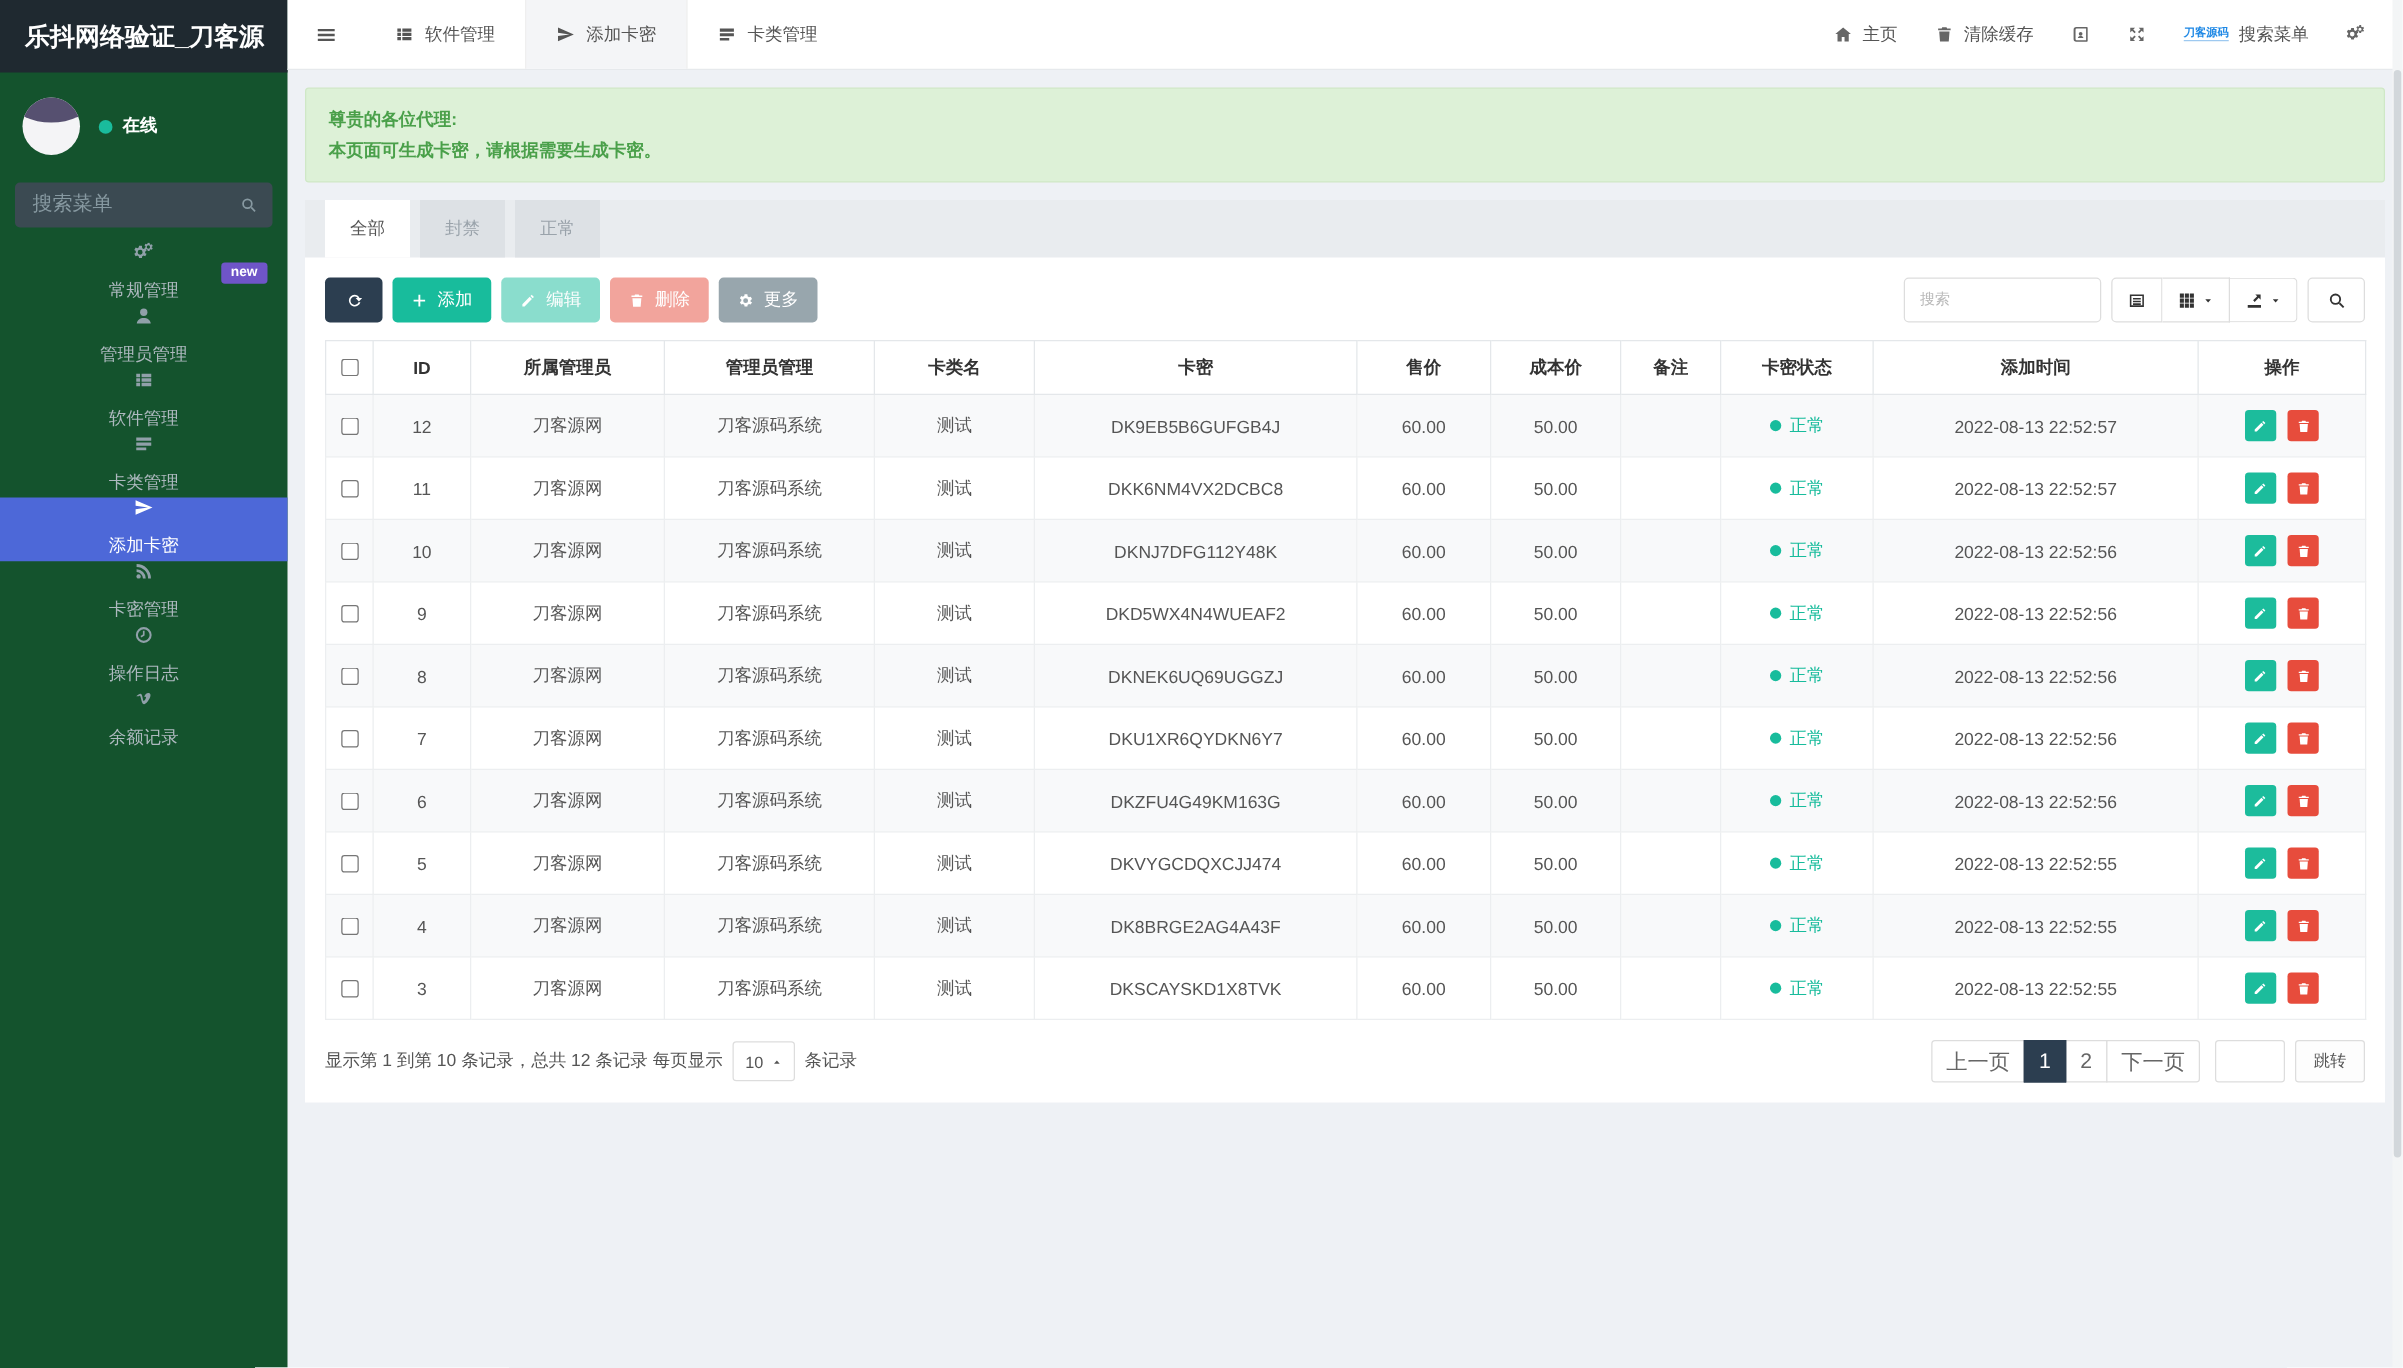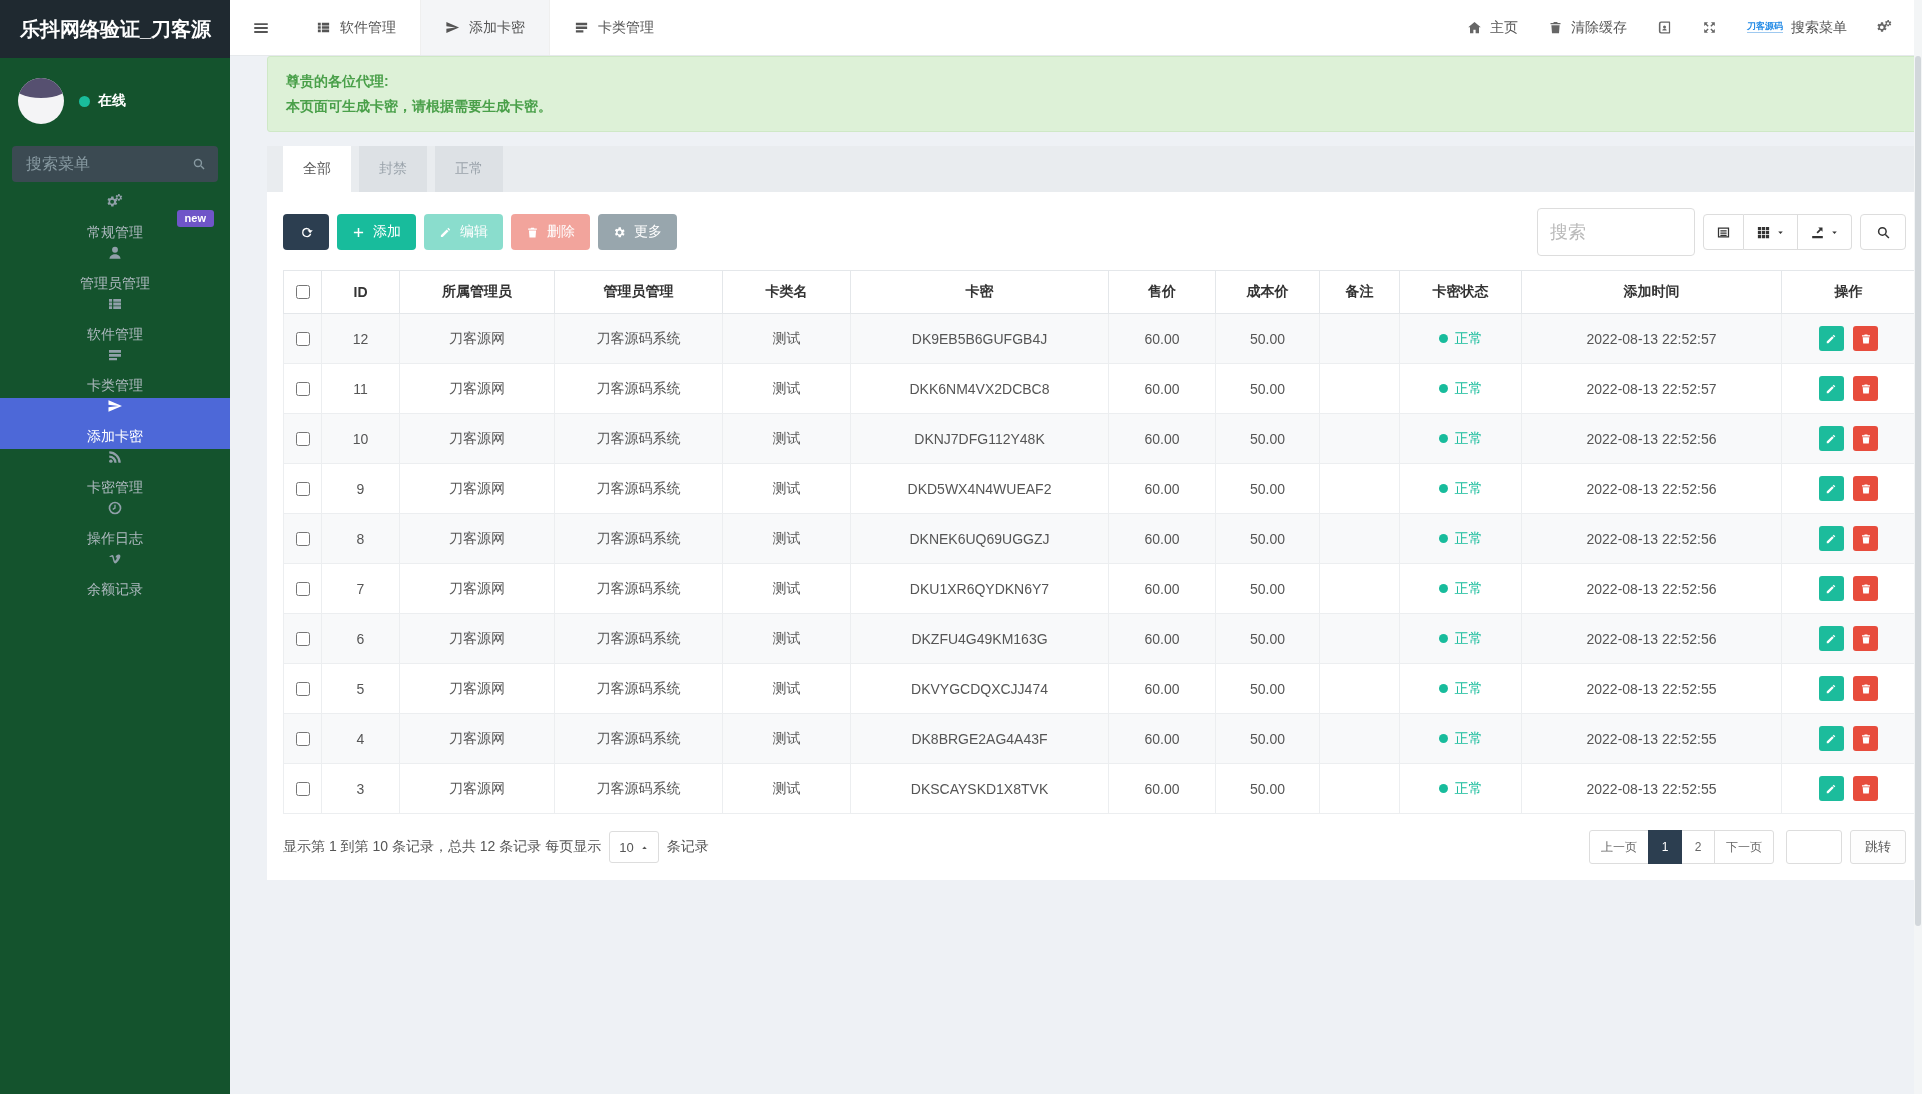--- a/index.html
+++ b/index.html
@@ -33,40 +33,40 @@
   .nav-burger .ic{width:18px;height:18px;}
   .nav-tab{display:flex;align-items:center;gap:9px;padding:0 24px;font-size:14px;color:#555;cursor:pointer;}
   .nav-tab .ic{width:15px;height:15px;}
   .nav-tab.active{background:#f4f5f7;border-left:1px solid #efefef;border-right:1px solid #efefef;}
   .nav-right{margin-left:auto;display:flex;align-items:center;gap:30px;padding-right:30px;}
   .nav-link{display:flex;align-items:center;gap:8px;color:#555;font-size:14px;cursor:pointer;text-decoration:none;}
   .nav-link .ic{width:15px;height:15px;color:#666;}
   .site-logo{font-size:9px;color:#1e88e5;font-weight:bold;line-height:1.1;border-bottom:1px solid #9ec9f0;padding-bottom:1px;}
 
   
-  .content{flex:1;margin-left:37px;}
+  .content{flex:1;padding:14px;}
   .alert{background:#ddf1d7;border:1px solid #cfe8c6;color:#4aa04a;border-radius:3px;padding:12px 18px;font-size:14px;font-weight:bold;line-height:1.8;}
   .panel{margin-top:14px;background:#fff;}
   .tabstrip{background:#e9ecef;display:flex;gap:8px;padding-left:16px;height:46px;}
   .ftab{min-width:24px;padding:0 20px;display:flex;align-items:center;justify-content:center;font-size:14px;background:#dde1e5;color:#9aa3ab;cursor:pointer;}
   .ftab.active{background:#fff;color:#555;}
   .panel-body{padding:16px;}
 
   
   .toolbar{display:flex;align-items:center;}
   .btn{height:36px;border:none;border-radius:4px;color:#fff;font-size:14px;display:inline-flex;align-items:center;gap:8px;padding:0 15px;cursor:pointer;margin-right:8px;font-family:inherit;}
   .btn .ic{width:13px;height:13px;}
   .btn-refresh{background:#2c3e50;width:46px;justify-content:center;padding:0;}
   .btn-refresh .ic{width:15px;height:15px;}
   .btn-add{background:#18bc9c;}
   .btn-edit{background:#18bc9c;opacity:.5;}
   .btn-del{background:#e74c3c;opacity:.5;}
   .btn-more{background:#98a6ad;}
   .toolbar-right{margin-left:auto;display:flex;align-items:center;}
-  .search-box input{width:158px;height:48px;box-sizing:border-box;border:1px solid #ddd;border-radius:4px;padding:0 12px;font-size:18px;color:#555;outline:none;font-family:Liberation Sans, sans-serif;background:#fff;}
+  .search-box input{width:158px;height:36px;box-sizing:border-box;border:1px solid #ddd;border-radius:4px;padding:0 12px;font-size:12px;color:#555;outline:none;font-family:Liberation Mono, monospace;background:#fff;}
   .search-box input::placeholder{color:#b9b9b9;}
   .btn-group{display:flex;margin-left:8px;}
   .tbtn{height:36px;box-sizing:border-box;background:#fff;border:1px solid #ddd;color:#333;display:inline-flex;align-items:center;justify-content:center;gap:5px;padding:0 12px;cursor:pointer;}
   .btn-group .tbtn + .tbtn{border-left:none;}
   .btn-group .tbtn:first-child{border-radius:4px 0 0 4px;}
   .btn-group .tbtn:last-child{border-radius:0 4px 4px 0;}
   .tbtn .ic{width:15px;height:15px;}
   .tbtn .caret{width:9px;height:9px;}
   .tbtn-search{margin-left:8px;border-radius:4px;width:46px;}
 
@@ -84,21 +84,21 @@
   .mini .ic{width:12px;height:12px;}
   .mini-edit{background:#1cbc9c;margin-right:6px;}
   .mini-del{background:#e74c3c;}
 
   
   .table-footer{margin-top:16px;display:flex;align-items:center;font-size:14px;color:#555;}
   .summary{display:flex;align-items:center;gap:8px;}
   .page-size{height:30px;border:1px solid #ddd;border-radius:3px;background:#fff;display:inline-flex;align-items:center;gap:6px;padding:0 9px;font-size:13px;color:#555;cursor:pointer;}
   .page-size .caret{width:9px;height:9px;}
   .pagination{margin-left:auto;display:flex;align-items:center;}
-  .page-btn{min-width:34px;height:34px;box-sizing:border-box;background:#fff;border:1px solid #ddd;display:inline-flex;align-items:center;justify-content:center;font-size:12px;color:#666;cursor:pointer;padding:0 11px;margin-left:-1px;font-family:inherit;}
+  .page-btn{min-width:34px;height:34px;box-sizing:border-box;background:#fff;border:1px solid #ddd;display:inline-flex;align-items:center;justify-content:center;font-size:17px;color:#666;cursor:pointer;padding:0 11px;margin-left:-1px;font-family:inherit;}
   .page-btn.first{border-radius:3px 0 0 3px;margin-left:0;}
   .page-btn.last{border-radius:0 3px 3px 0;}
   .page-btn.active{background:#2c3e50;border-color:#2c3e50;color:#fff;position:relative;z-index:1;}
   .jump-input{width:56px;height:34px;box-sizing:border-box;border:1px solid #ddd;border-radius:3px;margin-left:12px;padding:0 8px;outline:none;font-family:inherit;}
   .jump-btn{height:34px;padding:0 14px;margin-left:8px;background:#fdfdfd;border:1px solid #ddd;border-radius:3px;color:#555;font-size:13px;cursor:pointer;font-family:inherit;}
 
   
   .scrollbar{position:absolute;right:0;top:0;width:8px;height:1094px;background:#f3f5f6;}
   .scroll-thumb{position:absolute;top:56px;left:1px;width:6px;height:870px;background:#d2d7db;border-radius:3px;}
 </style>

